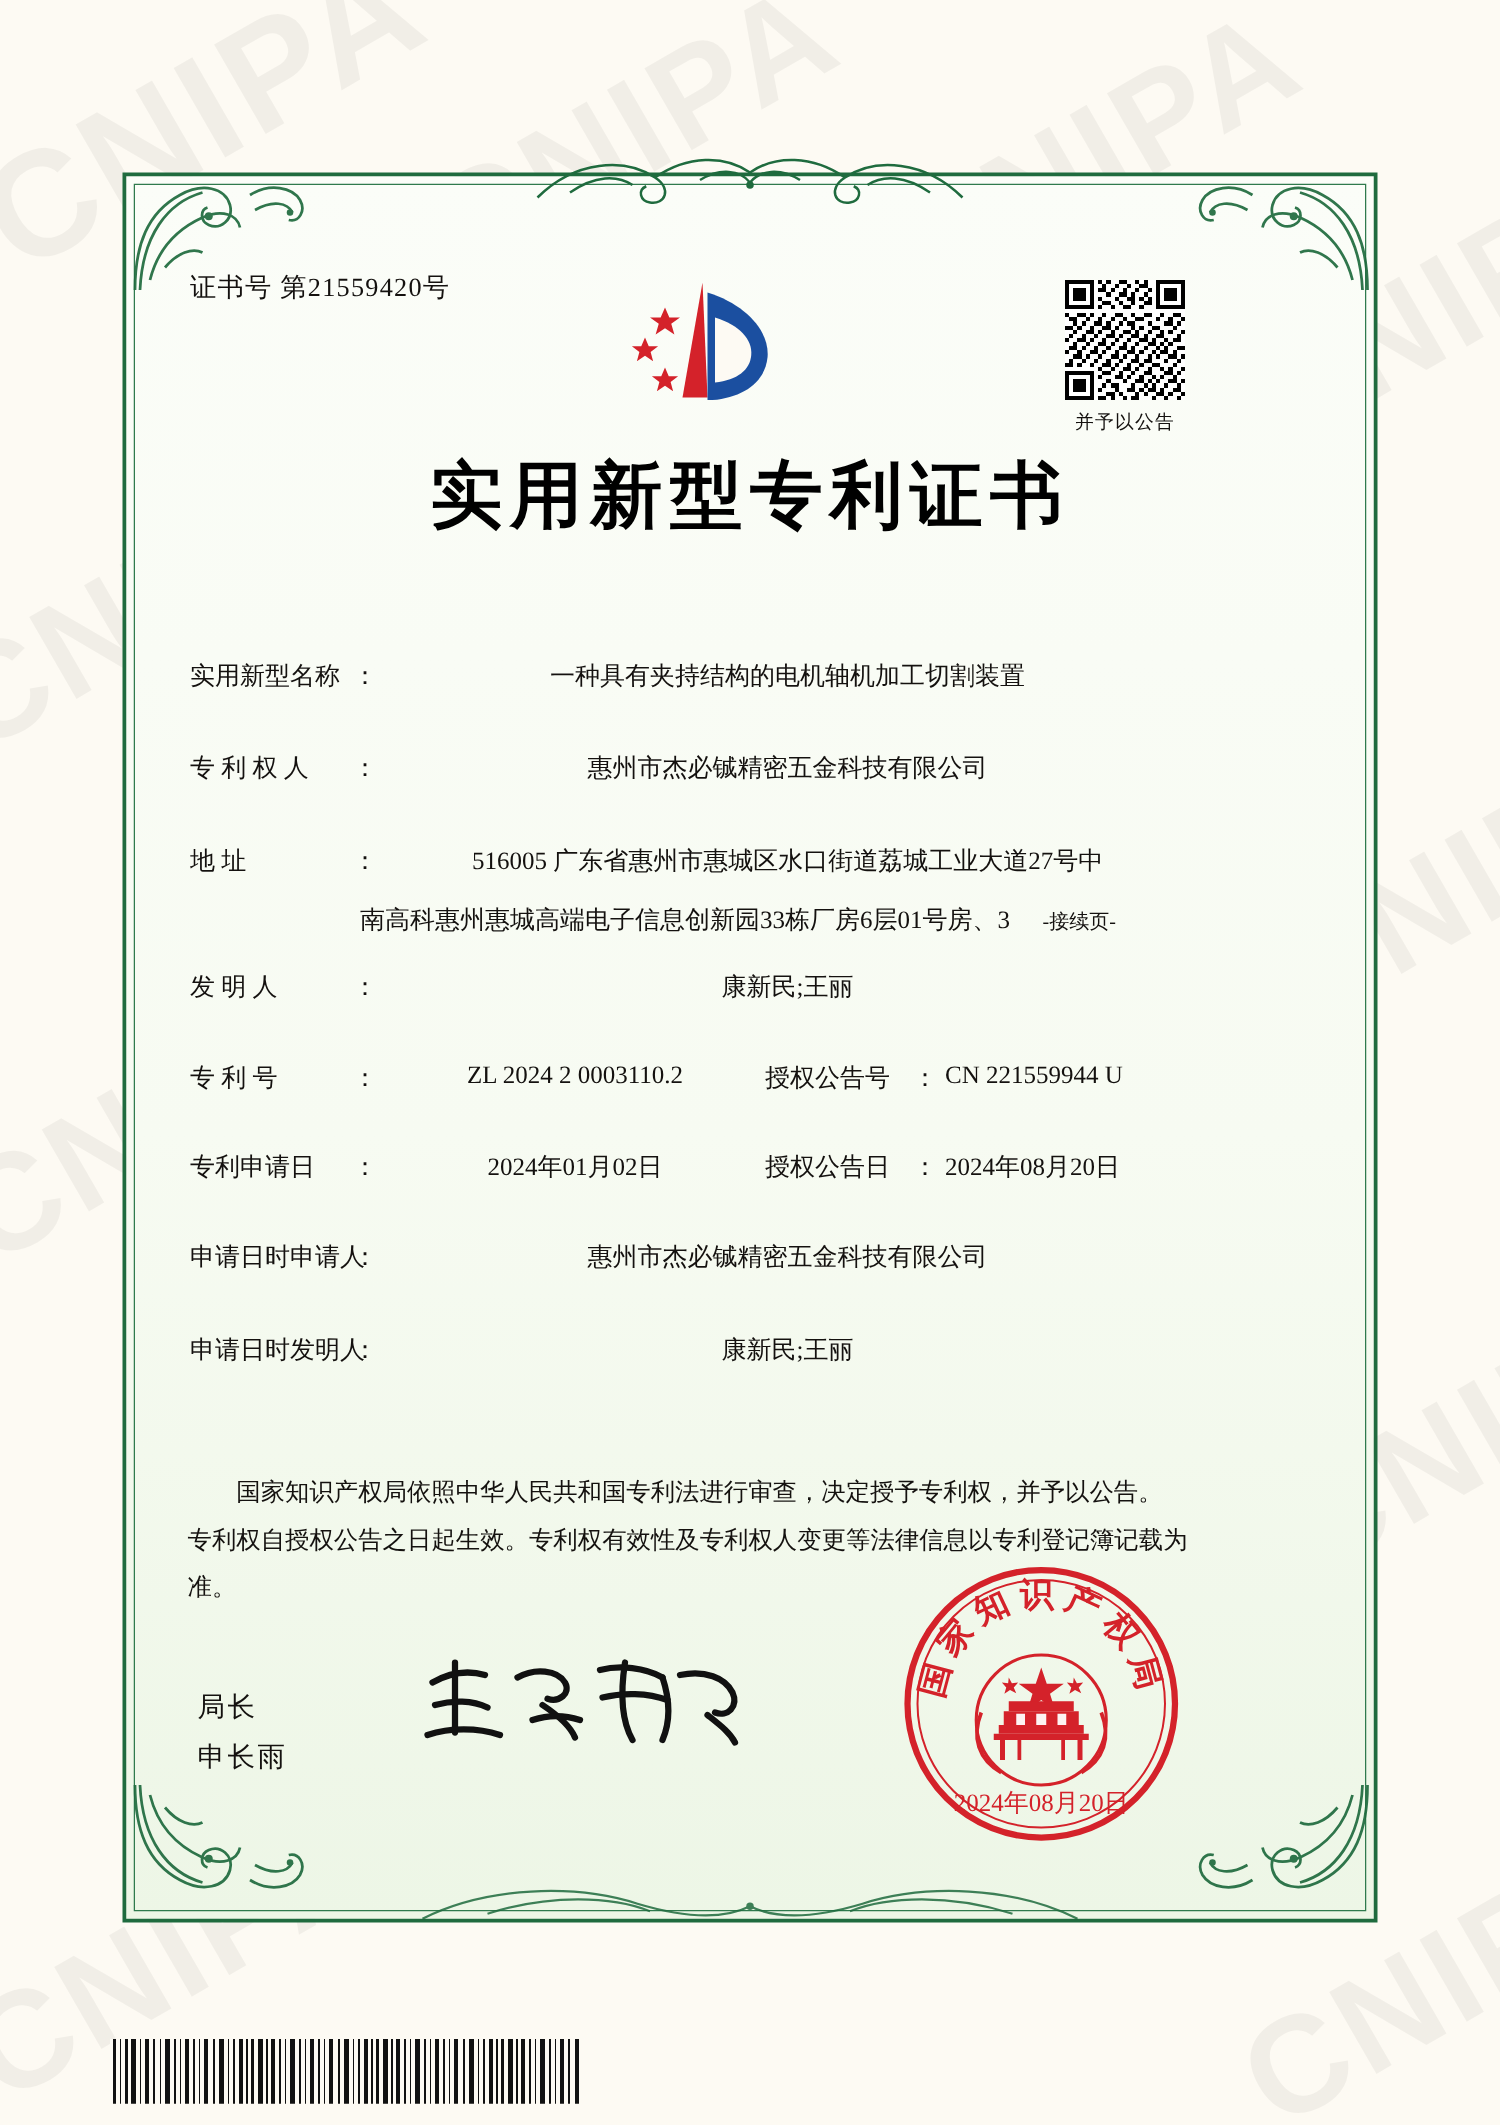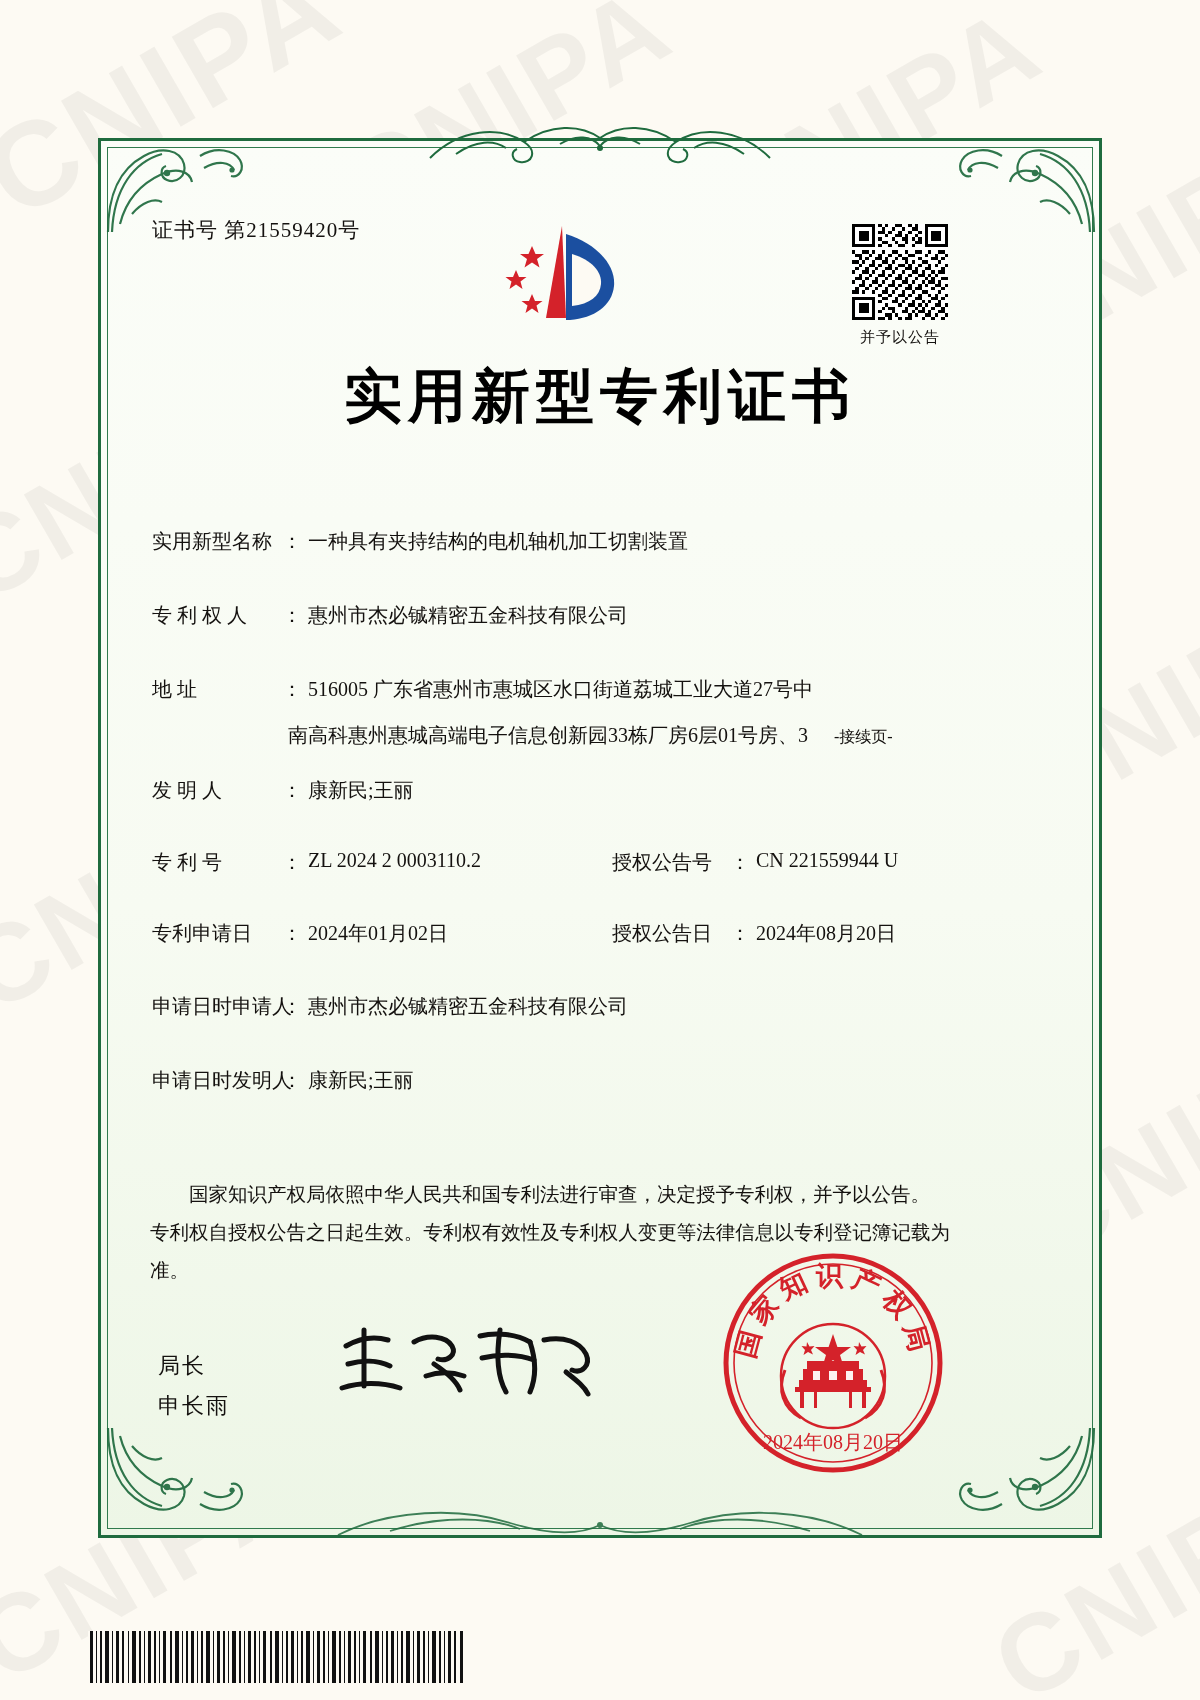--- a/index.html
+++ b/index.html
@@ -168,21 +168,21 @@
     line-height: 1.5;
   }
   .row.tight { margin-bottom: 18px; }
   .label {
     width: 130px;
     flex: 0 0 130px;
     letter-spacing: 0px;
     white-space: nowrap;
   }
   .colon { flex: 0 0 auto; margin-right: 6px; }
-  .value { flex: 1 1 auto; }
+  .value { flex: 1 1 auto; text-align: center; }
   .addr-line2 {
     margin-left: 136px;
     margin-top: 2px;
     margin-bottom: 26px;
     font-size: 20px;
     position: relative;
   }
   .cont-note {
     font-size: 16px;
     margin-left: 26px;

